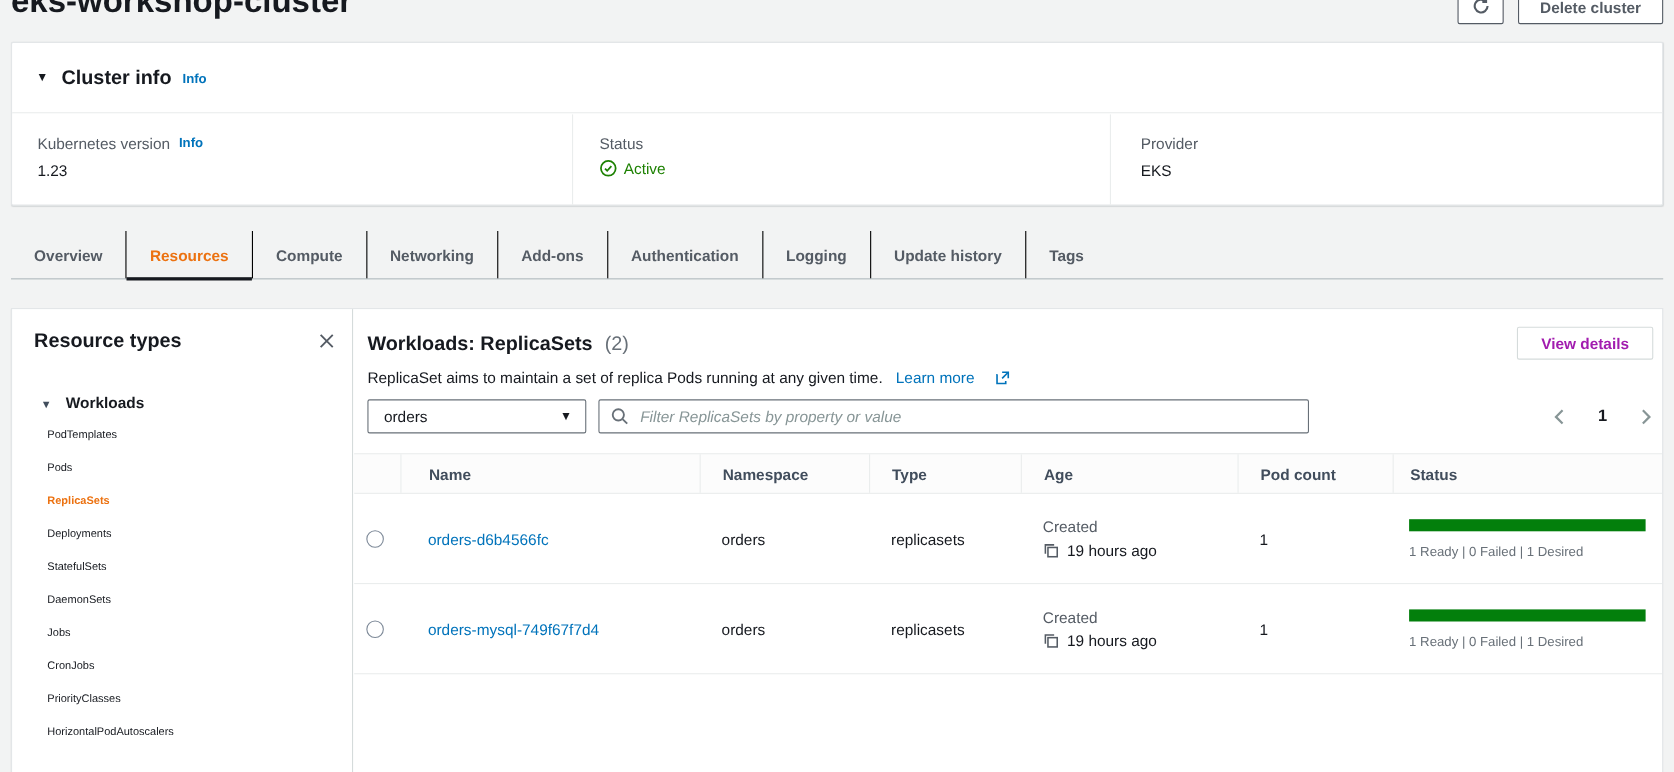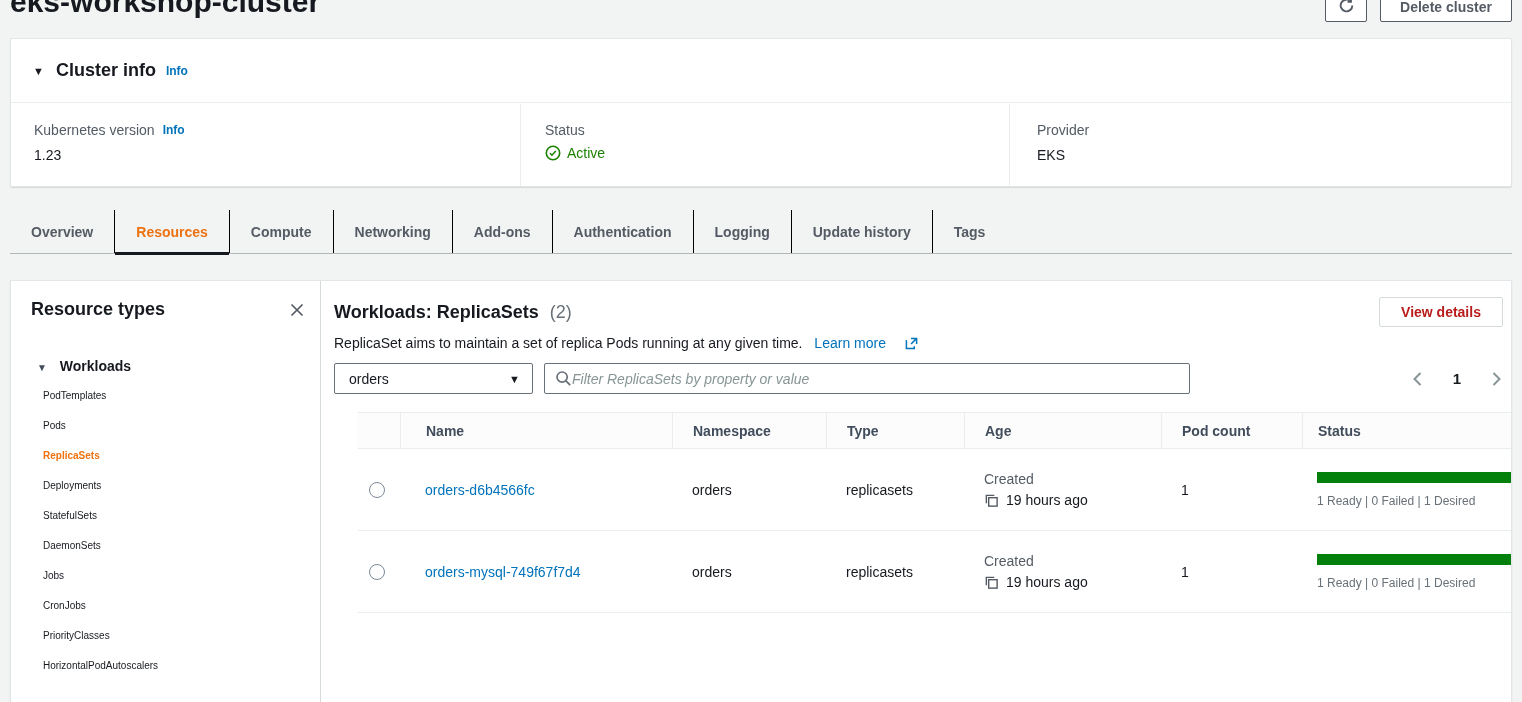--- a/index.html
+++ b/index.html
@@ -84,53 +84,53 @@
   .tree-group.collapsed { margin-top:12px; }
 
   
   .main { position:absolute; left:311px; top:0; right:0; bottom:0; }
   .main-title-row { position:absolute; left:12px; top:19px; font-size:18px; line-height:24px; }
   .main-title { font-weight:700; }
   .main-count { color:#687078; font-weight:400; margin-left:6px; }
   .view-details-btn {
     position:absolute; right:8px; top:16px; width:124px; height:30px;
     background:#fff; border:1px solid #d5dbdb; border-radius:2px;
-    font-size:14px; font-weight:700; color:#b91c1c;
+    font-size:14px; font-weight:700; color:#a21caf;
     display:flex; align-items:center; justify-content:center; cursor:not-allowed;
   }
   .main-desc { position:absolute; left:12px; top:54px; font-size:14px; color:#16191f; }
   .learn-more { color:#0073bb; cursor:pointer; margin-left:8px; display:inline-flex; align-items:center; gap:19px; }
 
   .filter-select {
     position:absolute; left:12px; top:82px; width:199px; height:31px;
     border:1px solid #687078; border-radius:2px; background:#fff;
     display:flex; align-items:center; justify-content:space-between;
     padding:0 12px 0 14px; font-size:14px; cursor:pointer;
   }
   .select-caret { font-size:11px; color:#16191f; }
   .search-box {
     position:absolute; left:222px; top:82px; width:646px; height:31px;
     border:1px solid #687078; border-radius:2px; background:#fff;
-    display:flex; align-items:center; padding:0 10px; gap:0;
+    display:flex; align-items:center; padding:0 10px; gap:10px;
   }
   .search-box input {
     border:none; outline:none; flex:1; font-size:14px; font-style:italic;
     font-family:"Liberation Sans", sans-serif; color:#16191f; background:transparent;
   }
   .search-box input::placeholder { color:#879596; font-style:italic; }
 
   .pagination {
     position:absolute; right:8px; top:82px; height:31px; width:92px;
     display:flex; align-items:center; justify-content:space-between;
   }
   .page-arrow { cursor:pointer; display:flex; align-items:center; }
   .page-num { font-size:15px; font-weight:700; color:#16191f; cursor:pointer; }
 
   
-  .table { position:absolute; left:0; top:131px; right:0;margin-left:36px; }
+  .table { position:absolute; left:0; top:131px; right:0; }
   .t-row { display:grid; grid-template-columns:42px 272px 154px 138px 197px 141px auto; }
   .t-head { height:37px; border-top:1px solid #eaeded; border-bottom:1px solid #eaeded; background:#fcfcfc; }
   .t-head .t-cell { display:flex; align-items:center; font-size:14px; font-weight:700; color:#414d5c; }
   .t-head .t-cell + .t-cell { border-left:1px solid #eaeded; }
   .t-body-row { height:82px; border-bottom:1px solid #eaeded; }
   .t-cell { padding-left:20px; display:flex; align-items:center; font-size:14px; color:#16191f; }
   .t-cell.c-radio { padding-left:11px; }
   .t-cell.c-name { padding-left:25px; }
   .t-cell.c-status { padding-left:15px; }
   .radio {

